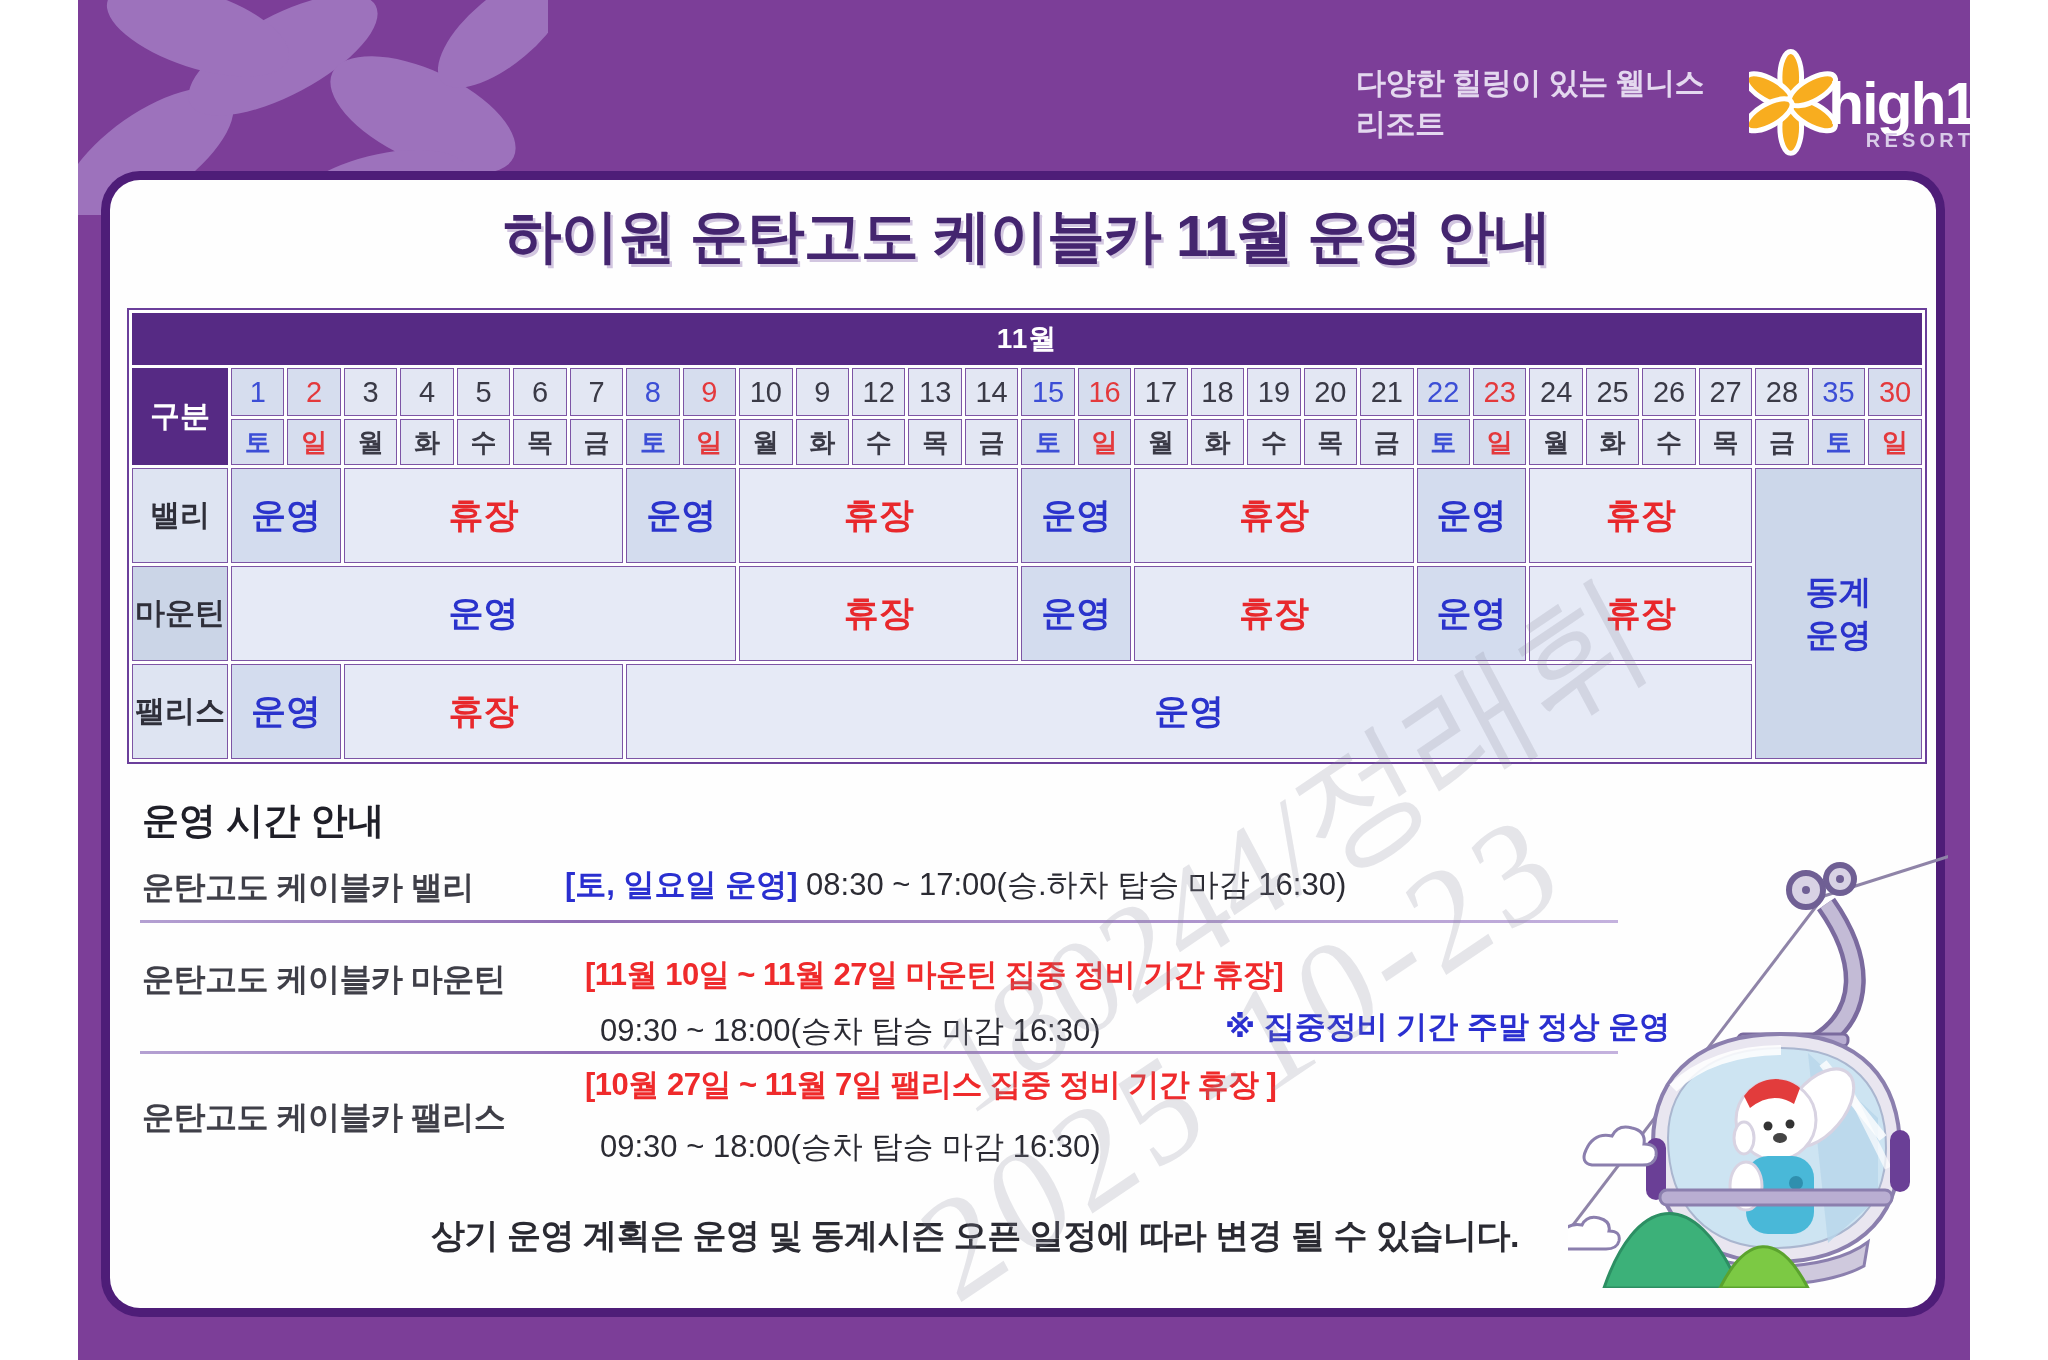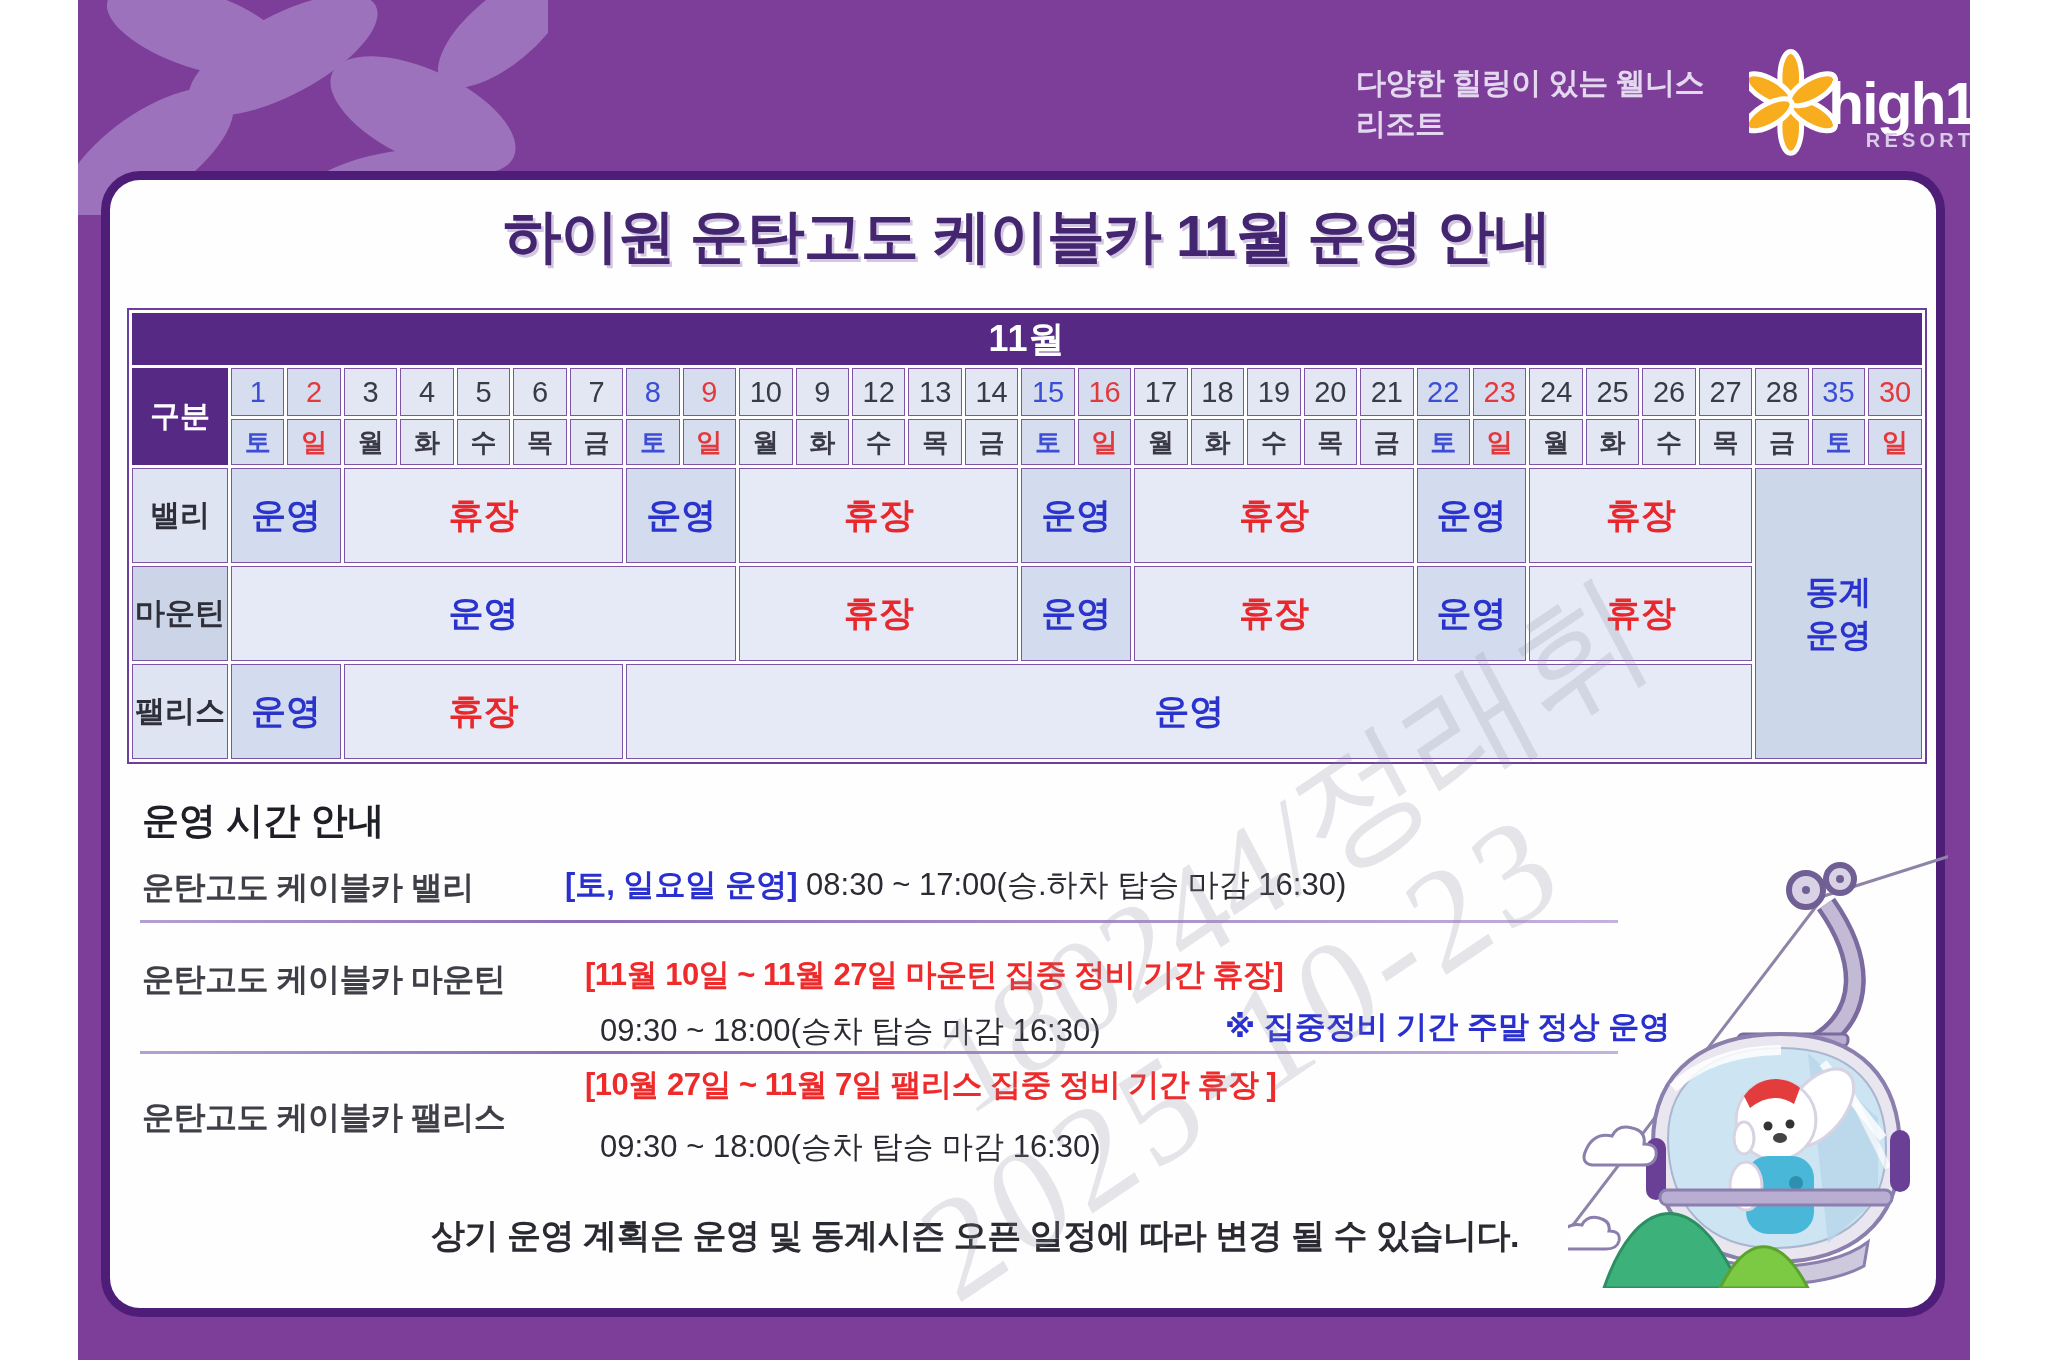--- a/index.html
+++ b/index.html
@@ -21,21 +21,21 @@
   .page-title{position:absolute;left:127px;top:198px;width:1800px;text-align:center;
         font-size:58px;font-weight:800;color:#44256f;letter-spacing:-1px;
         text-shadow:2.5px 2.5px 0 rgba(130,95,170,0.35);}
 
   
   table.cal{position:absolute;left:127px;top:308px;width:1800px;table-layout:fixed;
         border-collapse:separate;border-spacing:3px;background:#ffffff;border:2px solid #6b3f9b;}
   table.cal td{padding:0;text-align:center;vertical-align:middle;}
   .cell{border:1.5px solid #7d55a5;background:#e4e8f5;color:#3a3a46;}
   .cell.purple{background:#562a84;border-color:#562a84;color:#ffffff;}
-  .cell.bar{font-size:36px;font-weight:bold;letter-spacing:1px;}
+  .cell.bar{font-size:28px;font-weight:bold;letter-spacing:1px;}
   .cell.corner{font-size:30px;font-weight:bold;}
   .cell.daynum{font-size:29px;background:#e3e7f3;}
   .cell.dow{font-size:26px;font-weight:bold;background:#e3e7f3;}
   .cell.sat{color:#3c4ed6;background:#d6ddee;}
   .cell.sun{color:#e4393c;background:#d6ddee;}
   .cell.rowlabel{font-size:30px;font-weight:bold;color:#2f2f3a;background:#dee4f2;}
   .cell.rowlabel.dark{background:#cbd5e7;}
   .cell.status{font-size:35px;font-weight:bold;}
   .cell.status.open{color:#2a33cc;}
   .cell.status.closed{color:#e8282c;}

